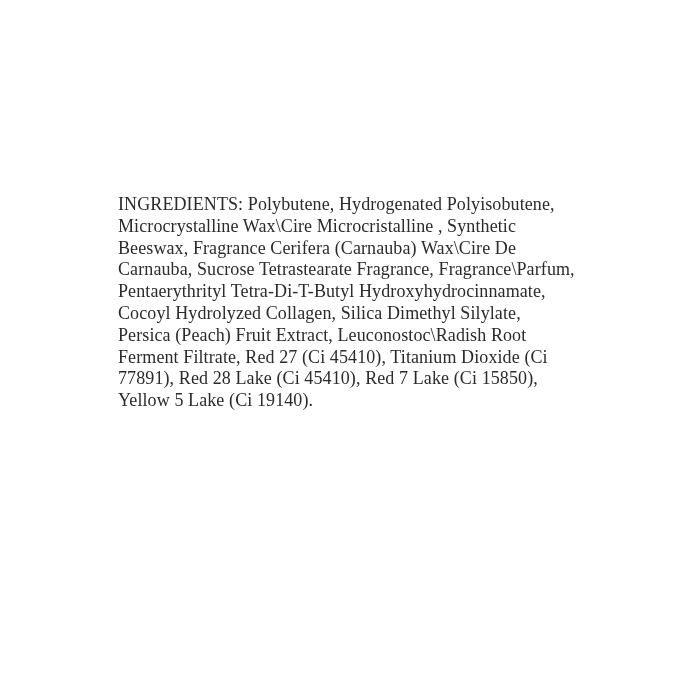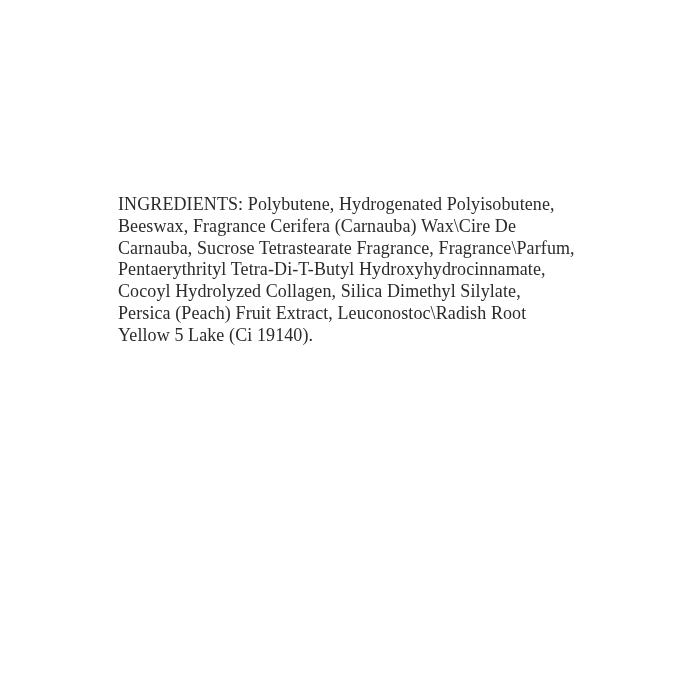--- a/index.html
+++ b/index.html
@@ -37,20 +37,23 @@
   .ingredients-line {
     display: block;
   }
 </style>
 </head>
 <body>
 
 <div class="label-canvas">
   <div class="ingredients-block">
     <span class="ingredients-line">INGREDIENTS: Polybutene, Hydrogenated Polyisobutene,</span>
+    <span class="ingredients-line">Microcrystalline Wax\Cire Microcristalline , Synthetic</span>
     <span class="ingredients-line">Beeswax, Fragrance Cerifera (Carnauba) Wax\Cire De</span>
     <span class="ingredients-line">Carnauba, Sucrose Tetrastearate Fragrance, Fragrance\Parfum,</span>
     <span class="ingredients-line">Pentaerythrityl Tetra-Di-T-Butyl Hydroxyhydrocinnamate,</span>
     <span class="ingredients-line">Cocoyl Hydrolyzed Collagen, Silica Dimethyl Silylate,</span>
     <span class="ingredients-line">Persica (Peach) Fruit Extract, Leuconostoc\Radish Root</span>
+    <span class="ingredients-line">Ferment Filtrate, Red 27 (Ci 45410), Titanium Dioxide (Ci</span>
+    <span class="ingredients-line">77891), Red 28 Lake (Ci 45410), Red 7 Lake (Ci 15850),</span>
     <span class="ingredients-line">Yellow 5 Lake (Ci 19140).</span>
   </div>
 </div>
 
 </body></html>

